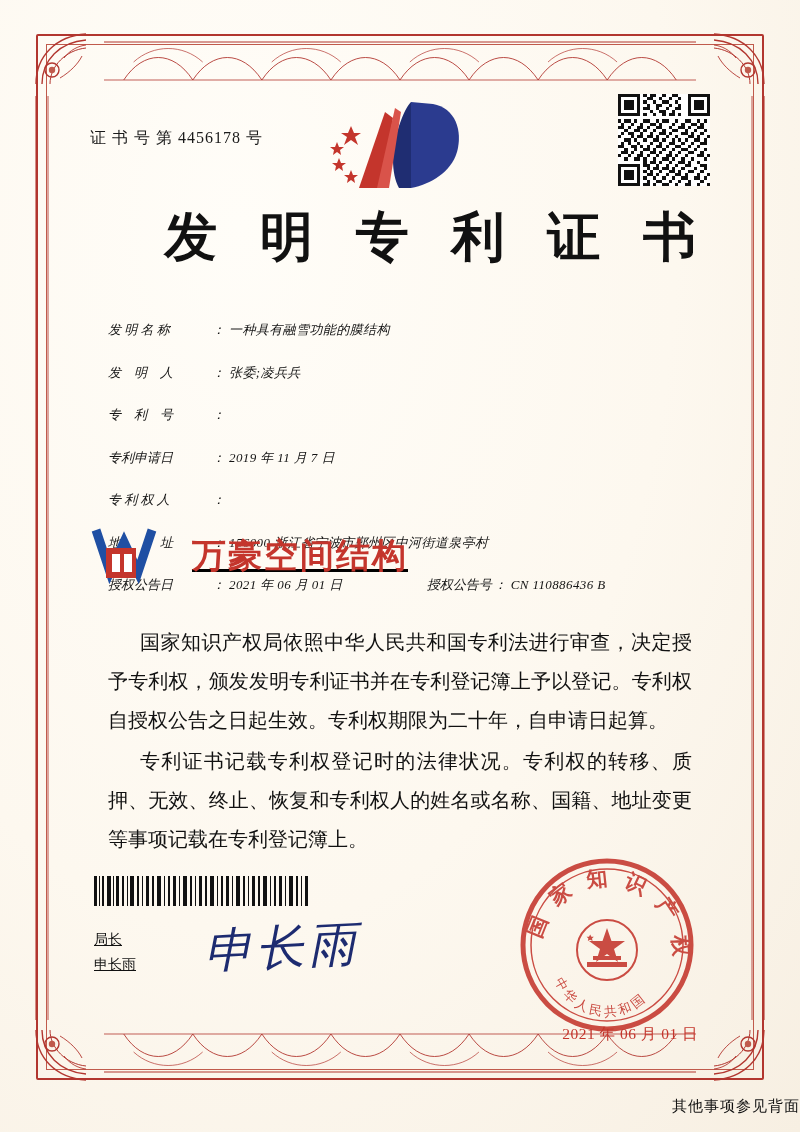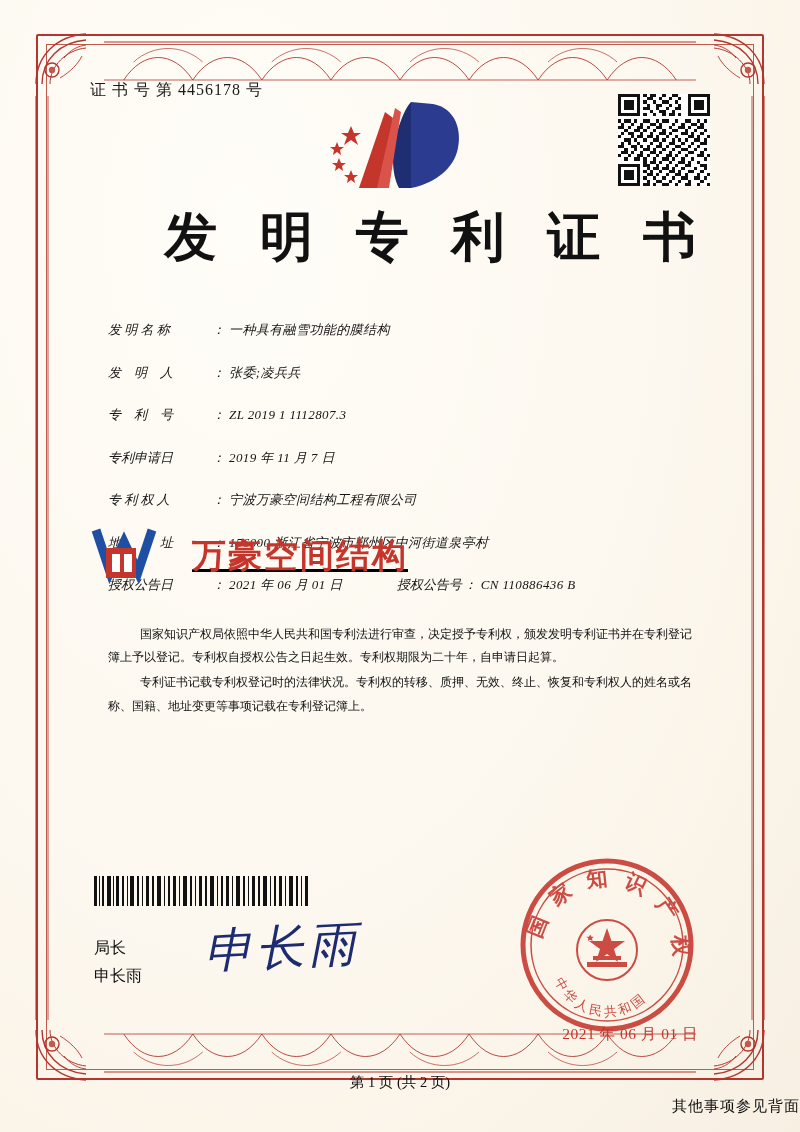--- a/index.html
+++ b/index.html
@@ -47,20 +47,21 @@
     left:46px;right:46px;top:44px;bottom:62px;
     padding:36px 44px 0 44px;
     box-sizing:border-box;
   }
   .topbar{
     display:flex;justify-content:space-between;align-items:flex-start;
     height:108px;
   }
   .cert-no{
     font-size:16px;color:#1a1a1a;letter-spacing:1px;
+    padding-top:48px;
     white-space:nowrap;
   }
   .logo{
     position:absolute;left:50%;top:52px;transform:translateX(-50%);
   }
   .qr{
     width:92px;height:92px;
     margin-top:14px;
   }
   .title{
@@ -88,46 +89,46 @@
   }
   .flabel{
     display:inline-block;
     width:104px;
     letter-spacing:0;
     white-space:nowrap;
   }
   .fcolon{margin:0 4px 0 0;}
   .fvalue{letter-spacing:.4px;}
   .frow.pair{justify-content:flex-start;}
-  .pair-second{margin-left:54px;display:flex;align-items:flex-start;}
+  .pair-second{margin-left:84px;display:flex;align-items:flex-start;}
   .pair-second .flabel{width:auto;margin-right:2px;}
 
   .body-text{
     margin-top:28px;
     padding:0 18px 0 18px;
-    font-size:12px;
+    font-size:20px;
     line-height:1.95;
     color:#111;
     text-align:justify;
   }
   .body-text p{margin:0 0 2px 0;text-indent:32px;}
 
   
   .bottom{
     position:absolute;
     left:44px;right:44px;bottom:46px;
     height:220px;
   }
   .barcode{
     position:absolute;left:50px;top:10px;
     width:220px;height:30px;
   }
   .signature-block{
-    position:absolute;left:50px;top:68px;
-    font-size:16px;line-height:1.75;color:#111;
+    position:absolute;left:50px;top:62px;
+    font-size:14px;line-height:1.75;color:#111;text-decoration:underline;
   }
   .handwriting{
     position:absolute;left:160px;top:50px;
     font-size:48px;color:#0b1a66;
     font-family:"DejaVu Serif", serif;
     font-style:italic;
     transform:rotate(-3deg);
     letter-spacing:4px;
     opacity:.92;
   }
@@ -533,31 +534,29 @@
         <span class="fvalue">一种具有融雪功能的膜结构</span>
       </div>
       <div class="frow">
         <span class="flabel">发　明　人</span>
         <span class="fcolon">：</span>
         <span class="fvalue">张委;凌兵兵</span>
       </div>
       <div class="frow">
         <span class="flabel">专　利　号</span>
         <span class="fcolon">：</span>
-        <span class="fvalue">ZL 2019 1 1112807.3</span>
       </div>
       <div class="frow">
         <span class="flabel">专利申请日</span>
         <span class="fcolon">：</span>
         <span class="fvalue">2019 年 11 月 7 日</span>
       </div>
       <div class="frow">
         <span class="flabel">专 利 权 人</span>
         <span class="fcolon">：</span>
-        <span class="fvalue">宁波万豪空间结构工程有限公司</span>
       </div>
       <div class="frow">
         <span class="flabel">地　　　址</span>
         <span class="fcolon">：</span>
         <span class="fvalue">156000 浙江省宁波市鄞州区中河街道泉亭村</span>
       </div>
 
       <div class="frow pair">
         <span class="flabel">授权公告日</span>
         <span class="fcolon">：</span>
@@ -668,17 +667,16 @@
           </text>
           <text font-family="'Liberation Serif', serif" font-size="13" fill="#c4352c" letter-spacing="3">
             <textPath href="#arcBottom" startOffset="12%">中华人民共和国</textPath>
           </text>
         </g>
       </svg>
     </div>
 
     <div class="seal-date">2021 年 06 月 01 日</div>
 
-    <div class="page-no">第 1 页 (共 2 页)</div>
   </div>
 
   <div class="footer-note">其他事项参见背面</div>
 </div>
 
 </body></html>

